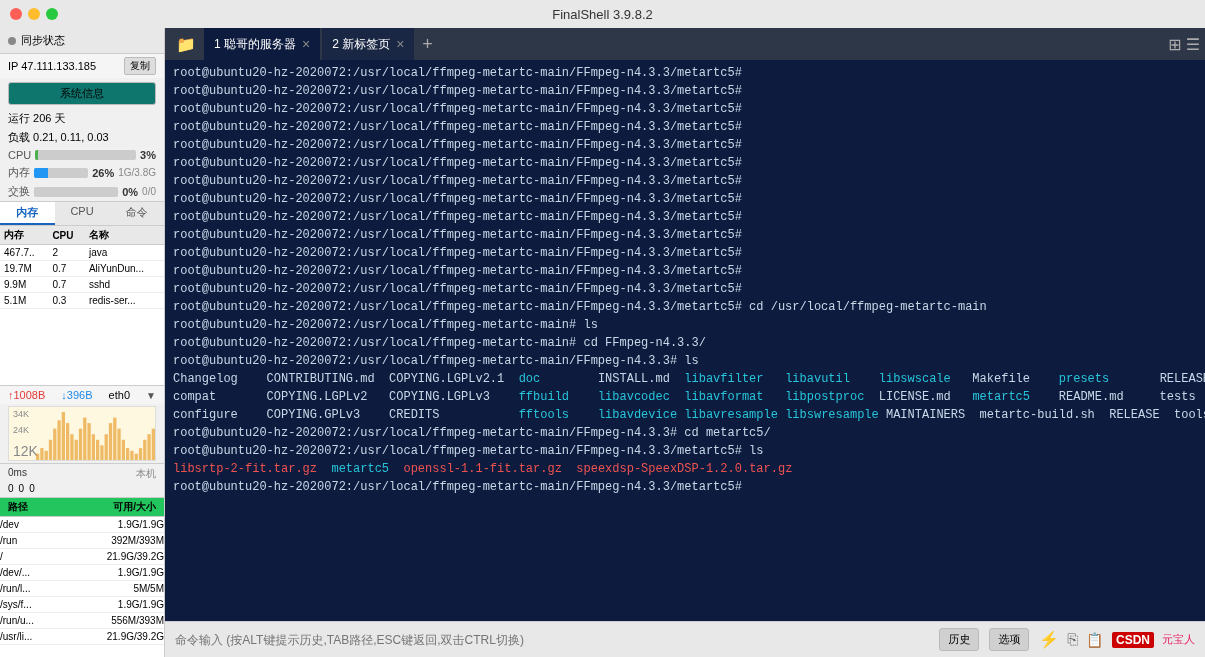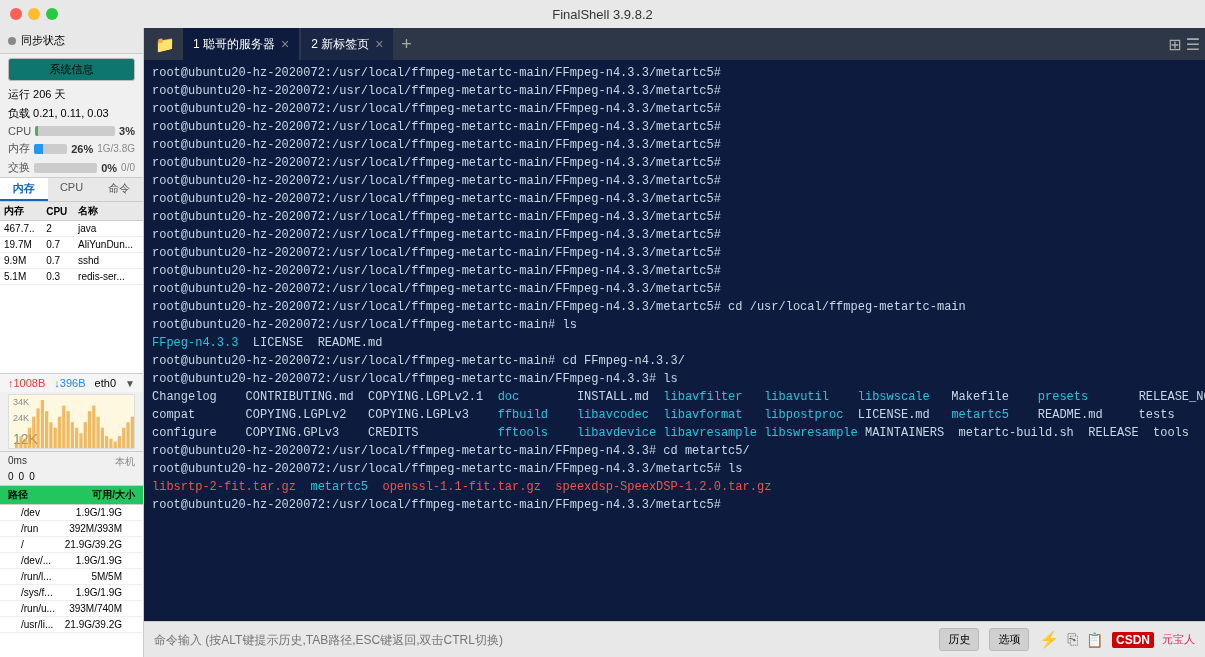--- a/index.html
+++ b/index.html
@@ -32,21 +32,21 @@
 
     
     #main-layout {
       display: flex;
       flex: 1;
       overflow: hidden;
     }
 
     
     #sidebar {
-      width: 144px;
+      width: 165px;
       background: #f0f0f0;
       display: flex;
       flex-direction: column;
       border-right: 1px solid #ccc;
       flex-shrink: 0;
       font-size: 11px;
     }
 
     .sidebar-sync {
       padding: 5px 8px;
@@ -213,21 +213,21 @@
       display: flex;
       background: #22c55e;
       font-size: 10px;
       padding: 2px 8px;
       font-weight: bold;
       border-bottom: 1px solid #ccc;
     }
     .disk-row {
       display: flex;
       font-size: 10px;
-      padding: 2px 21px;
+      padding: 2px 0;
       border-bottom: 1px solid #eee;
       align-items: center;
     }
     .disk-col-path { width: 55px; overflow: hidden; text-overflow: ellipsis; }
     .disk-col-size { flex: 1; text-align: right; }
 
     .sidebar-bottom {
       padding: 4px 8px;
       text-align: center;
       color: #1565c0;
@@ -367,20 +367,24 @@
 
 <div id="main-layout">
 
   <div id="sidebar">
 
     <div class="sidebar-sync">
       <div class="sync-dot"></div>
       <span>同步状态</span>
     </div>
 
+    <div class="sidebar-ip-row">
+      <span>IP 47.111.133.185</span>
+      <button class="copy-btn">复制</button>
+    </div>
 
     <div class="sys-info-btn">系统信息</div>
 
     <div class="sidebar-stat-row">
       <span>运行 206 天</span>
     </div>
 
     <div class="sidebar-stat-row">
       <span>负载 0.21, 0.11, 0.03</span>
     </div>
@@ -533,21 +537,21 @@
           <div class="disk-row">
             <span class="disk-col-path">/run/l...</span>
             <span class="disk-col-size">5M/5M</span>
           </div>
           <div class="disk-row">
             <span class="disk-col-path">/sys/f...</span>
             <span class="disk-col-size">1.9G/1.9G</span>
           </div>
           <div class="disk-row">
             <span class="disk-col-path">/run/u...</span>
-            <span class="disk-col-size">393M/740M</span>
+            <span class="disk-col-size">556M/393M</span>
           </div>
           <div class="disk-row">
             <span class="disk-col-path">/usr/li...</span>
             <span class="disk-col-size">21.9G/39.2G</span>
           </div>
         </div>
     </div>
 
   </div>
 
@@ -580,21 +584,20 @@
         <div class="term-line"><span style="color:#c8d8e8">root@ubuntu20-hz-2020072:/usr/local/ffmpeg-metartc-main/FFmpeg-n4.3.3/metartc5#</span></div>
         <div class="term-line"><span style="color:#c8d8e8">root@ubuntu20-hz-2020072:/usr/local/ffmpeg-metartc-main/FFmpeg-n4.3.3/metartc5#</span></div>
         <div class="term-line"><span style="color:#c8d8e8">root@ubuntu20-hz-2020072:/usr/local/ffmpeg-metartc-main/FFmpeg-n4.3.3/metartc5#</span></div>
         <div class="term-line"><span style="color:#c8d8e8">root@ubuntu20-hz-2020072:/usr/local/ffmpeg-metartc-main/FFmpeg-n4.3.3/metartc5#</span></div>
         <div class="term-line"><span style="color:#c8d8e8">root@ubuntu20-hz-2020072:/usr/local/ffmpeg-metartc-main/FFmpeg-n4.3.3/metartc5#</span></div>
         <div class="term-line"><span style="color:#c8d8e8">root@ubuntu20-hz-2020072:/usr/local/ffmpeg-metartc-main/FFmpeg-n4.3.3/metartc5#</span></div>
         <div class="term-line"><span style="color:#c8d8e8">root@ubuntu20-hz-2020072:/usr/local/ffmpeg-metartc-main/FFmpeg-n4.3.3/metartc5#</span></div>
         <div class="term-line"><span style="color:#c8d8e8">root@ubuntu20-hz-2020072:/usr/local/ffmpeg-metartc-main/FFmpeg-n4.3.3/metartc5#</span></div>
         <div class="term-line"><span style="color:#c8d8e8">root@ubuntu20-hz-2020072:/usr/local/ffmpeg-metartc-main/FFmpeg-n4.3.3/metartc5# cd /usr/local/ffmpeg-metartc-main</span></div>
         <div class="term-line"><span style="color:#c8d8e8">root@ubuntu20-hz-2020072:/usr/local/ffmpeg-metartc-main# ls</span></div>
-        <div class="term-line"><span style="color:#c8d8e8"><span style="color:#26c6da">FFpeg-n4.3.3</span>  LICENSE  README.md</span></div>
         <div class="term-line"><span style="color:#c8d8e8">root@ubuntu20-hz-2020072:/usr/local/ffmpeg-metartc-main# cd FFmpeg-n4.3.3/</span></div>
         <div class="term-line"><span style="color:#c8d8e8">root@ubuntu20-hz-2020072:/usr/local/ffmpeg-metartc-main/FFmpeg-n4.3.3# ls</span></div>
         <div class="term-line"><span style="color:#c8d8e8">Changelog    CONTRIBUTING.md  COPYING.LGPLv2.1  <span style="color:#26c6da">doc</span>        INSTALL.md  <span style="color:#26c6da">libavfilter</span>   <span style="color:#26c6da">libavutil</span>    <span style="color:#26c6da">libswscale</span>   Makefile    <span style="color:#26c6da">presets</span>       RELEASE_NOTES</span></div>
         <div class="term-line"><span style="color:#c8d8e8">compat       COPYING.LGPLv2   COPYING.LGPLv3    <span style="color:#26c6da">ffbuild</span>    <span style="color:#26c6da">libavcodec</span>  <span style="color:#26c6da">libavformat</span>   <span style="color:#26c6da">libpostproc</span>  LICENSE.md   <span style="color:#26c6da">metartc5</span>    README.md     tests</span></div>
         <div class="term-line"><span style="color:#c8d8e8">configure    COPYING.GPLv3    CREDITS           <span style="color:#26c6da">fftools</span>    <span style="color:#26c6da">libavdevice</span> <span style="color:#26c6da">libavresample</span> <span style="color:#26c6da">libswresample</span> MAINTAINERS  metartc-build.sh  RELEASE  tools</span></div>
         <div class="term-line"><span style="color:#c8d8e8">root@ubuntu20-hz-2020072:/usr/local/ffmpeg-metartc-main/FFmpeg-n4.3.3# cd metartc5/</span></div>
         <div class="term-line"><span style="color:#c8d8e8">root@ubuntu20-hz-2020072:/usr/local/ffmpeg-metartc-main/FFmpeg-n4.3.3/metartc5# ls</span></div>
         <div class="term-line"><span style="color:#c8d8e8"><span style="color:#ef5350">libsrtp-2-fit.tar.gz</span>  <span style="color:#26c6da">metartc5</span>  <span style="color:#ef5350">openssl-1.1-fit.tar.gz</span>  <span style="color:#ef5350">speexdsp-SpeexDSP-1.2.0.tar.gz</span></span></div>
         <div class="term-line"><span style="color:#c8d8e8">root@ubuntu20-hz-2020072:/usr/local/ffmpeg-metartc-main/FFmpeg-n4.3.3/metartc5#</span></div>
       </div>

